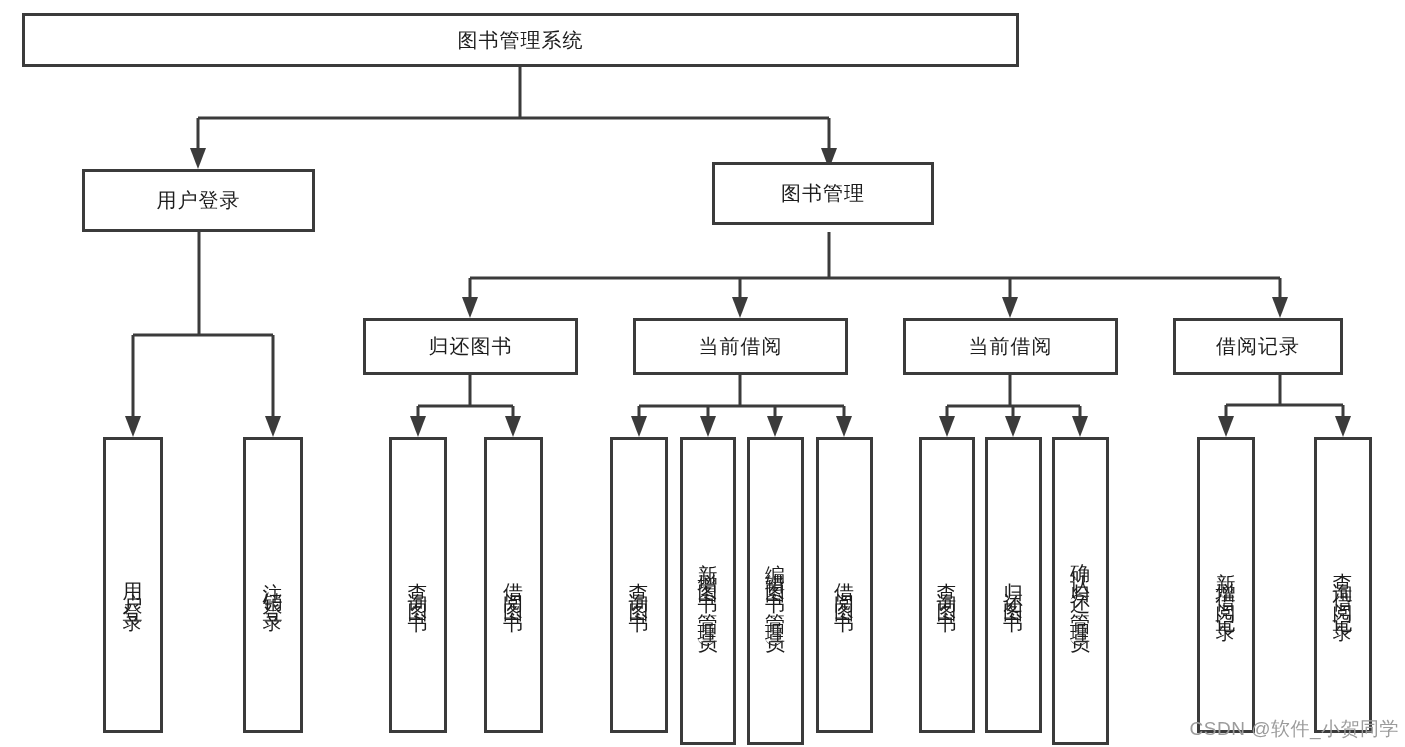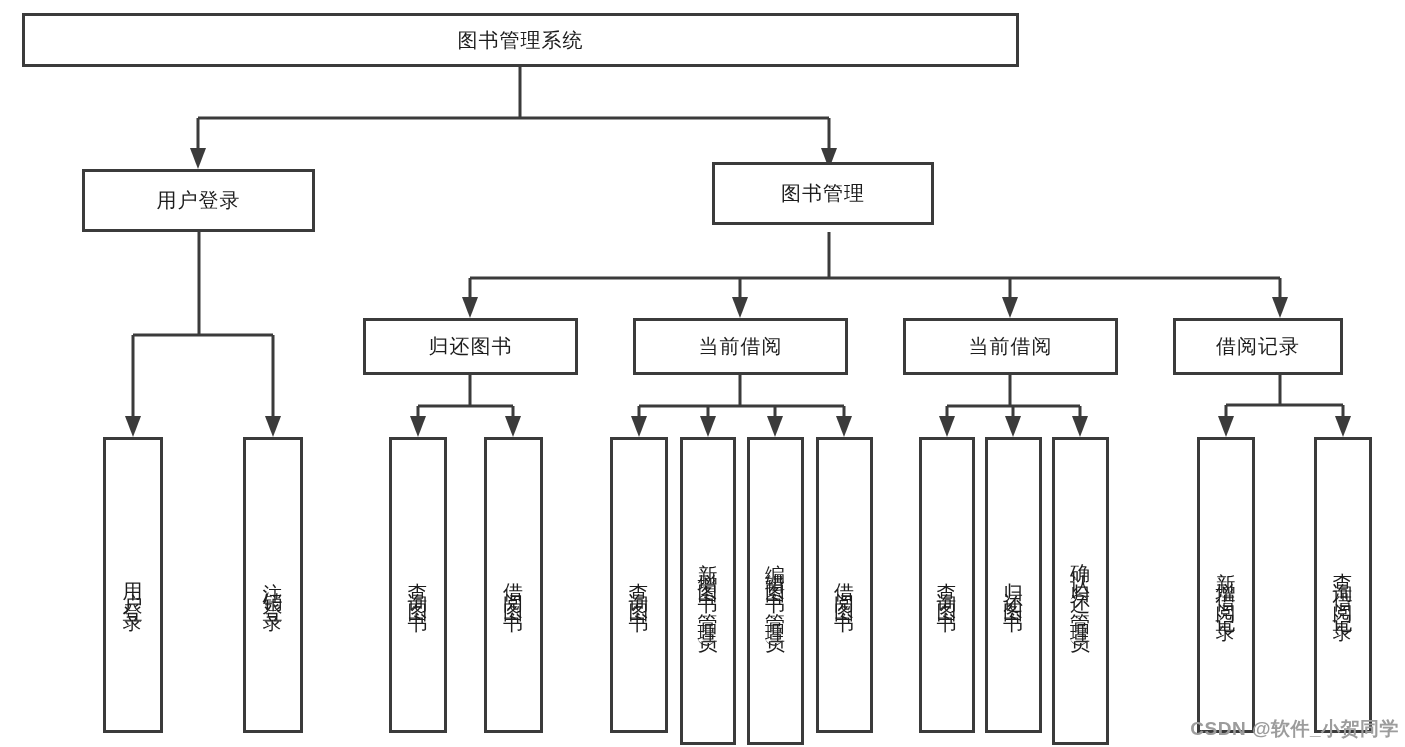--- a/index.html
+++ b/index.html
@@ -39,21 +39,20 @@
   }
   .watermark{
     position:absolute;
     right:6px;
     bottom:5px;
     color:var(--wm);
     font-size:19px;
     letter-spacing:0.5px;
     z-index:3;
     white-space:nowrap;
-    font-weight:bold;
   }
 </style>
 </head>
 <body>
 
 <div class="canvas">
 
   <svg class="connectors" width="1405" height="747" viewBox="0 0 1405 747" aria-hidden="true">
     <g stroke="#3b3b3b" stroke-width="3" fill="none">
 

